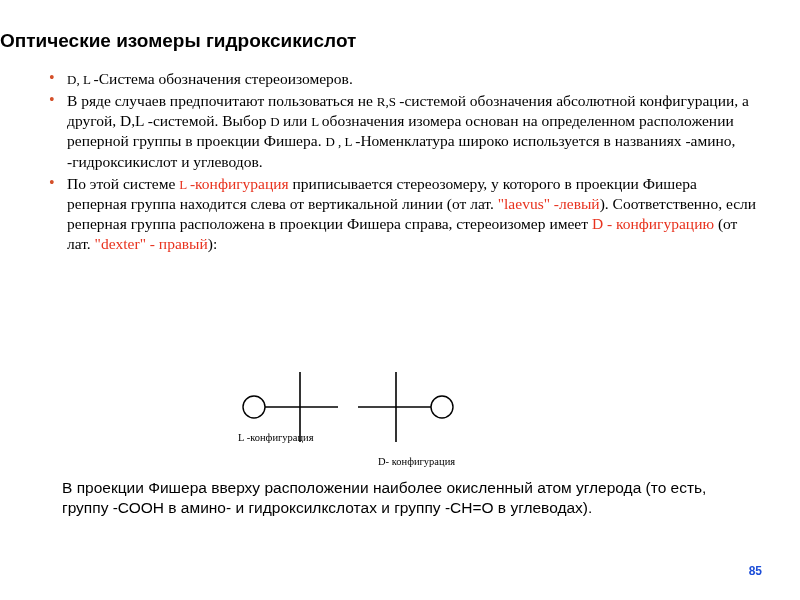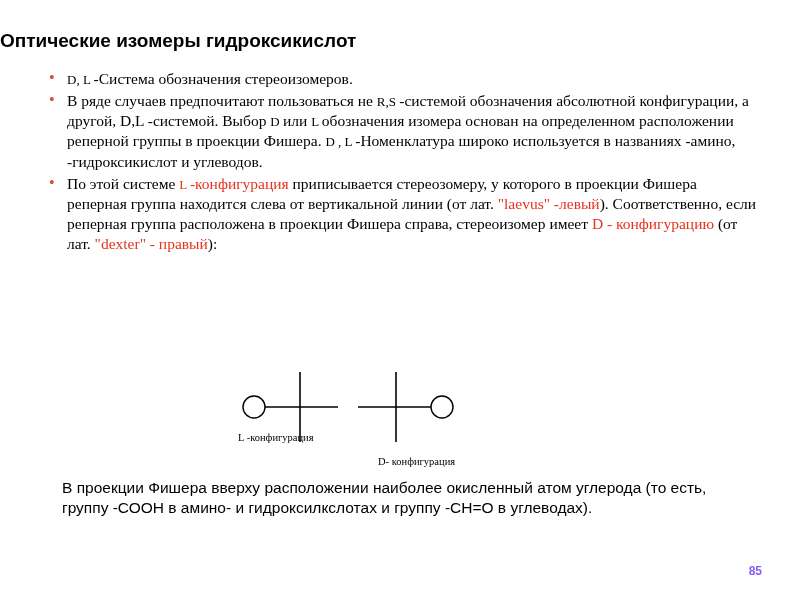--- a/index.html
+++ b/index.html
@@ -95,21 +95,21 @@
     left: 62px;
     width: 690px;
     font-size: 15.5px;
     line-height: 1.30;
   }
   .page-number {
     position: absolute;
     right: 38px;
     bottom: 22px;
     font-size: 12px;
-    color: #8b5cf6;
+    color: #1d4ed8;
     font-weight: bold;
   }
 </style>
 </head>
 <body>
 
 <div class="slide">
 
   <div class="title">Оптические изомеры гидроксикислот</div>
 

